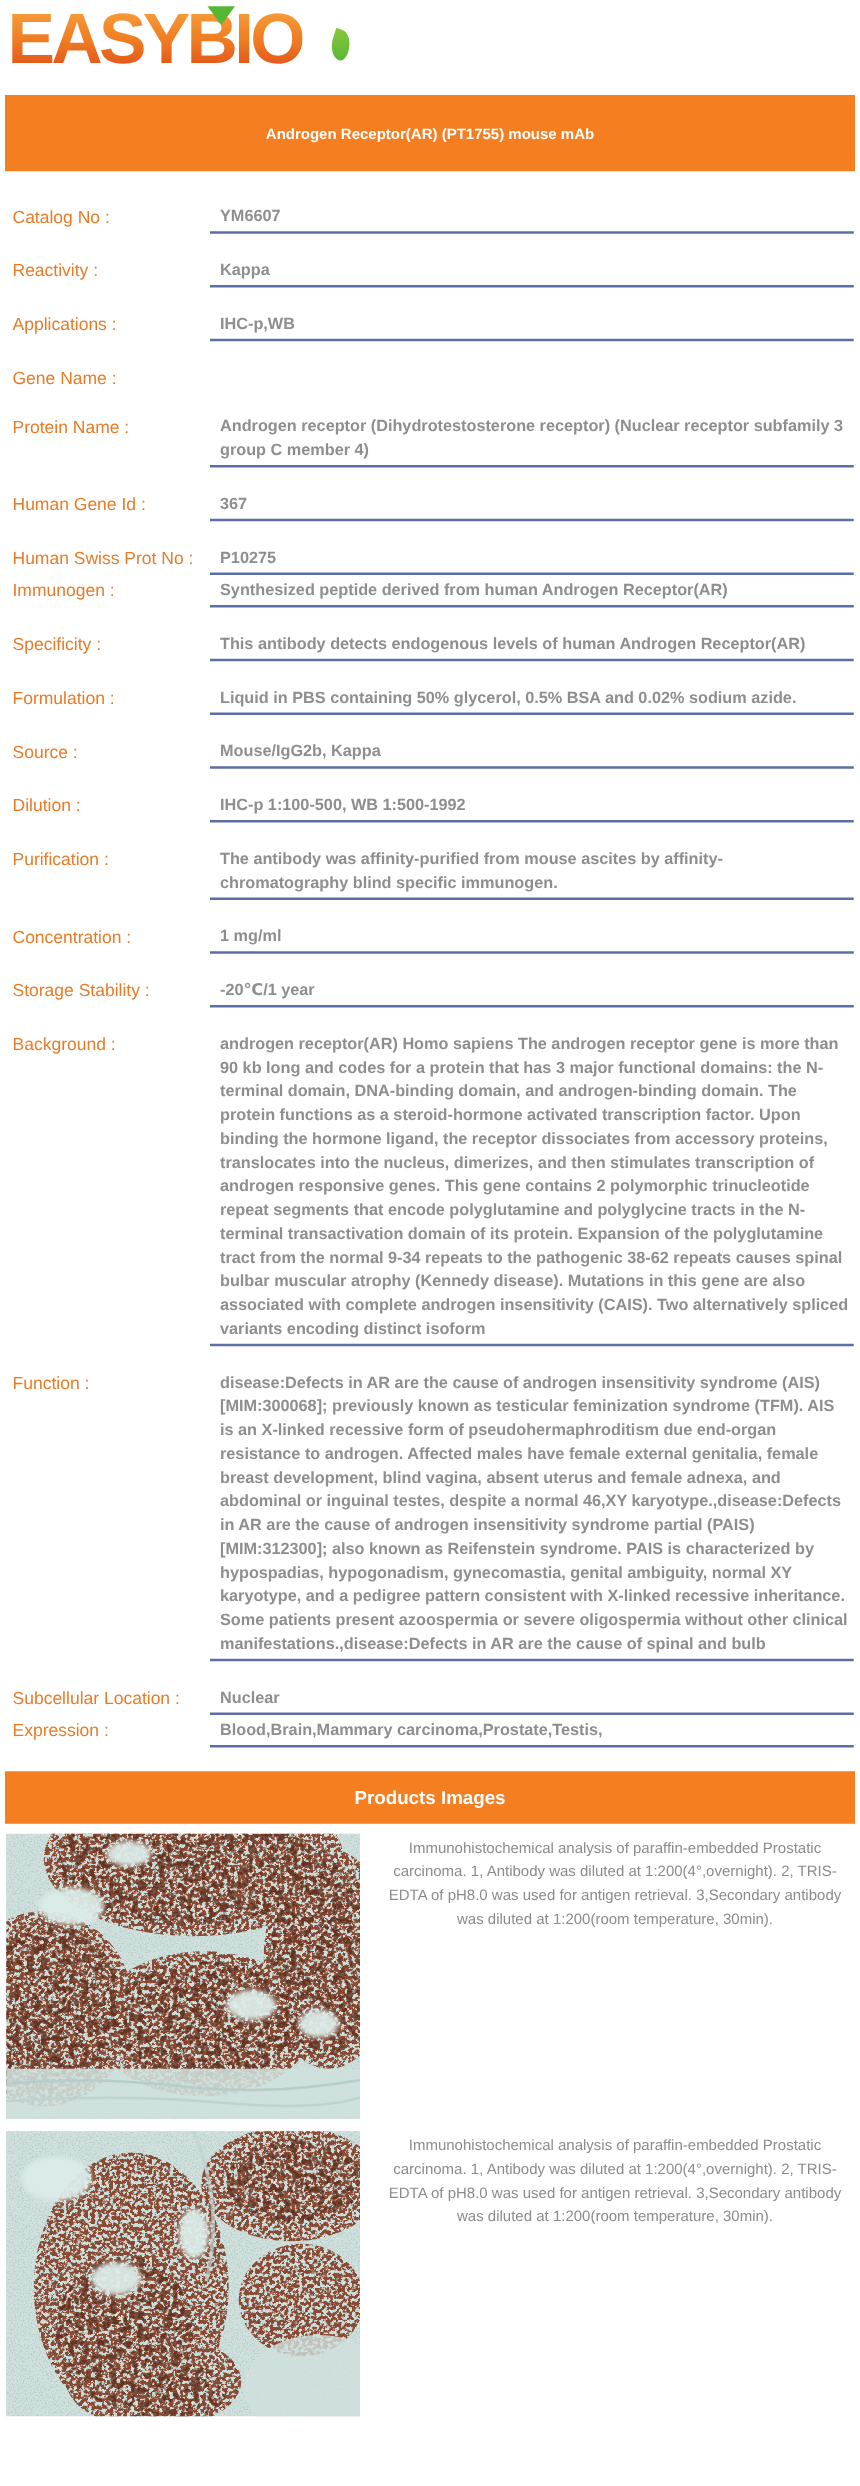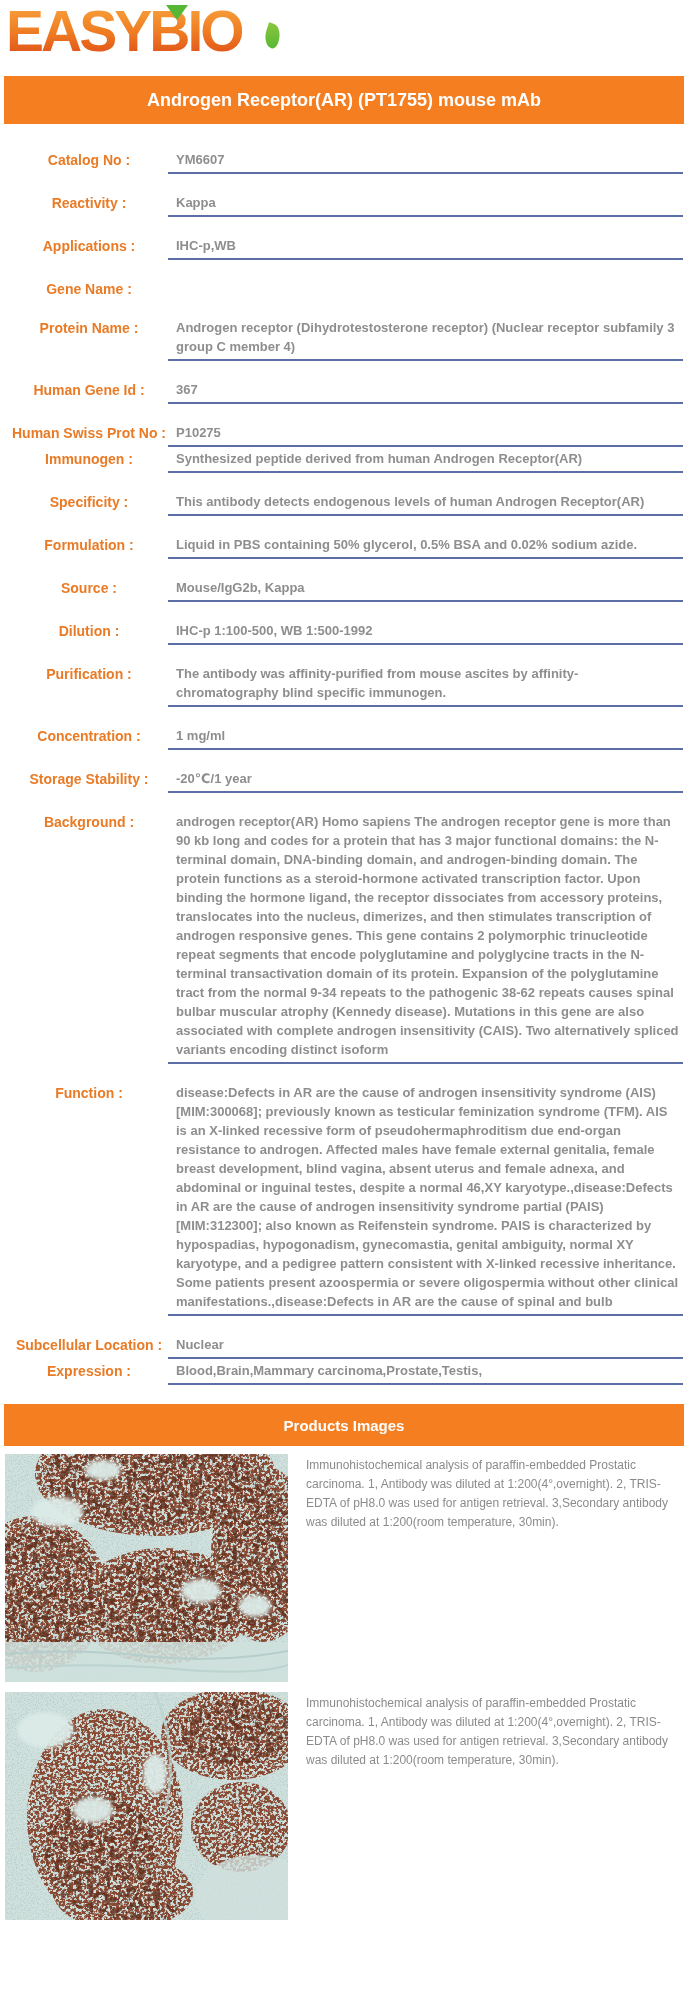--- a/index.html
+++ b/index.html
@@ -23,39 +23,39 @@
     background:linear-gradient(160deg,#8cc63f,var(--logo-green,#55b733));
     border-radius:0 95% 45% 95%;transform:rotate(18deg);
   }
 
   
   .title-bar,.section-bar{
     margin:0 4px;background:var(--orange,#f57e21);color:#ffffff;
     display:flex;align-items:center;justify-content:center;
     font-weight:bold;
   }
-  .title-bar{height:48px;margin-top:14px;font-size:18px;}
+  .title-bar{height:61px;margin-top:14px;font-size:12px;}
   .section-bar{height:42px;font-size:15px;}
 
   
   .fields{margin:26px 5px 0 8px;}
   .row{display:flex;align-items:flex-start;margin-bottom:19px;}
   .row.tight{margin-bottom:2px;}
   .label{
     width:160px;flex:0 0 160px;box-sizing:border-box;padding-left:2px;
-    color:var(--label-orange,#e97b26);font-weight:bold;font-size:14px;line-height:20px;text-align:center;
+    color:var(--label-orange,#e97b26);font-weight:normal;font-size:14px;line-height:20px;
   }
   .value{
     flex:1;color:var(--value-gray,#8e8e8e);font-size:13px;line-height:19px;
     border-bottom:2px solid var(--underline-blue,#5b6fa6);
     padding:0 4px 3px 8px;min-height:19px;font-weight:bold;
   }
 
   
-  .product-row{display:flex;align-items:flex-start;margin:8px 0 0 5px;}
+  .product-row{display:flex;align-items:flex-start;margin:8px 0 0 5px;text-align:center;}
   .product-row.second{margin-top:10px;}
   .ihc-image{width:283px;height:228px;flex:0 0 283px;background:var(--ihc-bg,#cfe0dd);}
   .ihc-image svg{display:block;width:283px;height:228px;}
   .caption{
     width:372px;padding:2px 0 0 18px;color:#8b8b8b;font-size:12px;line-height:19px;
   }
 </style>
 </head>
 <body>
 

